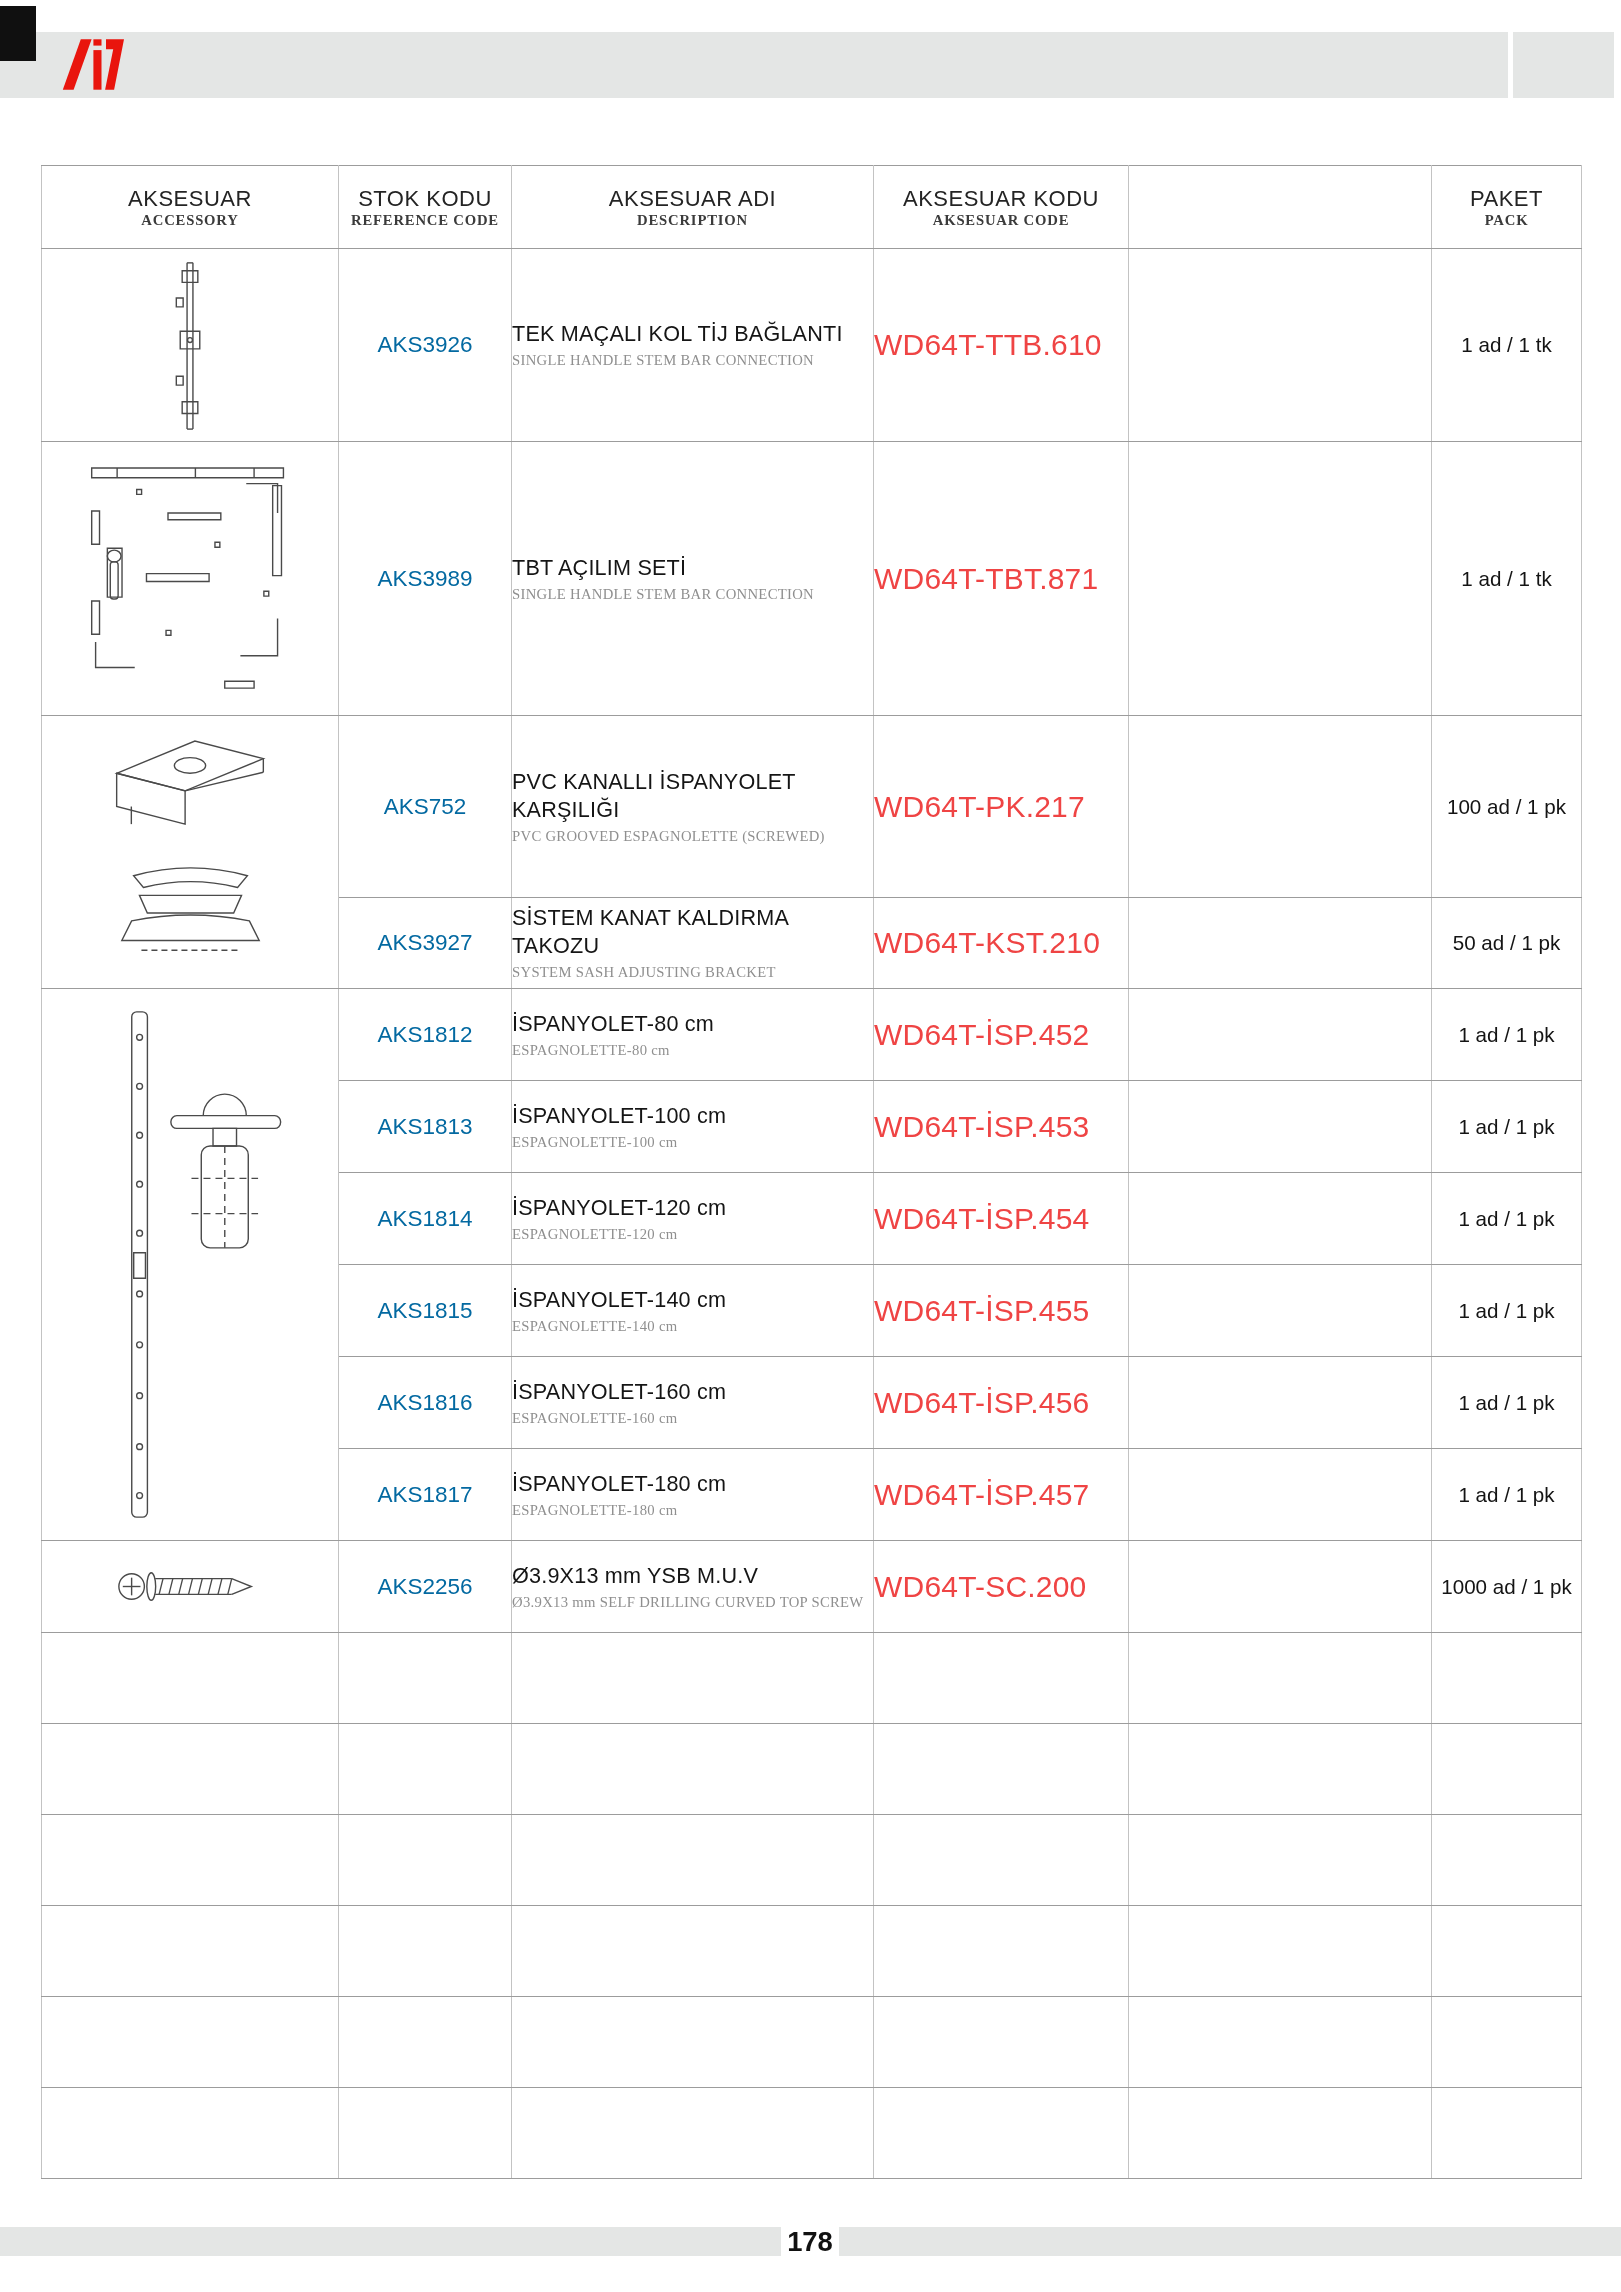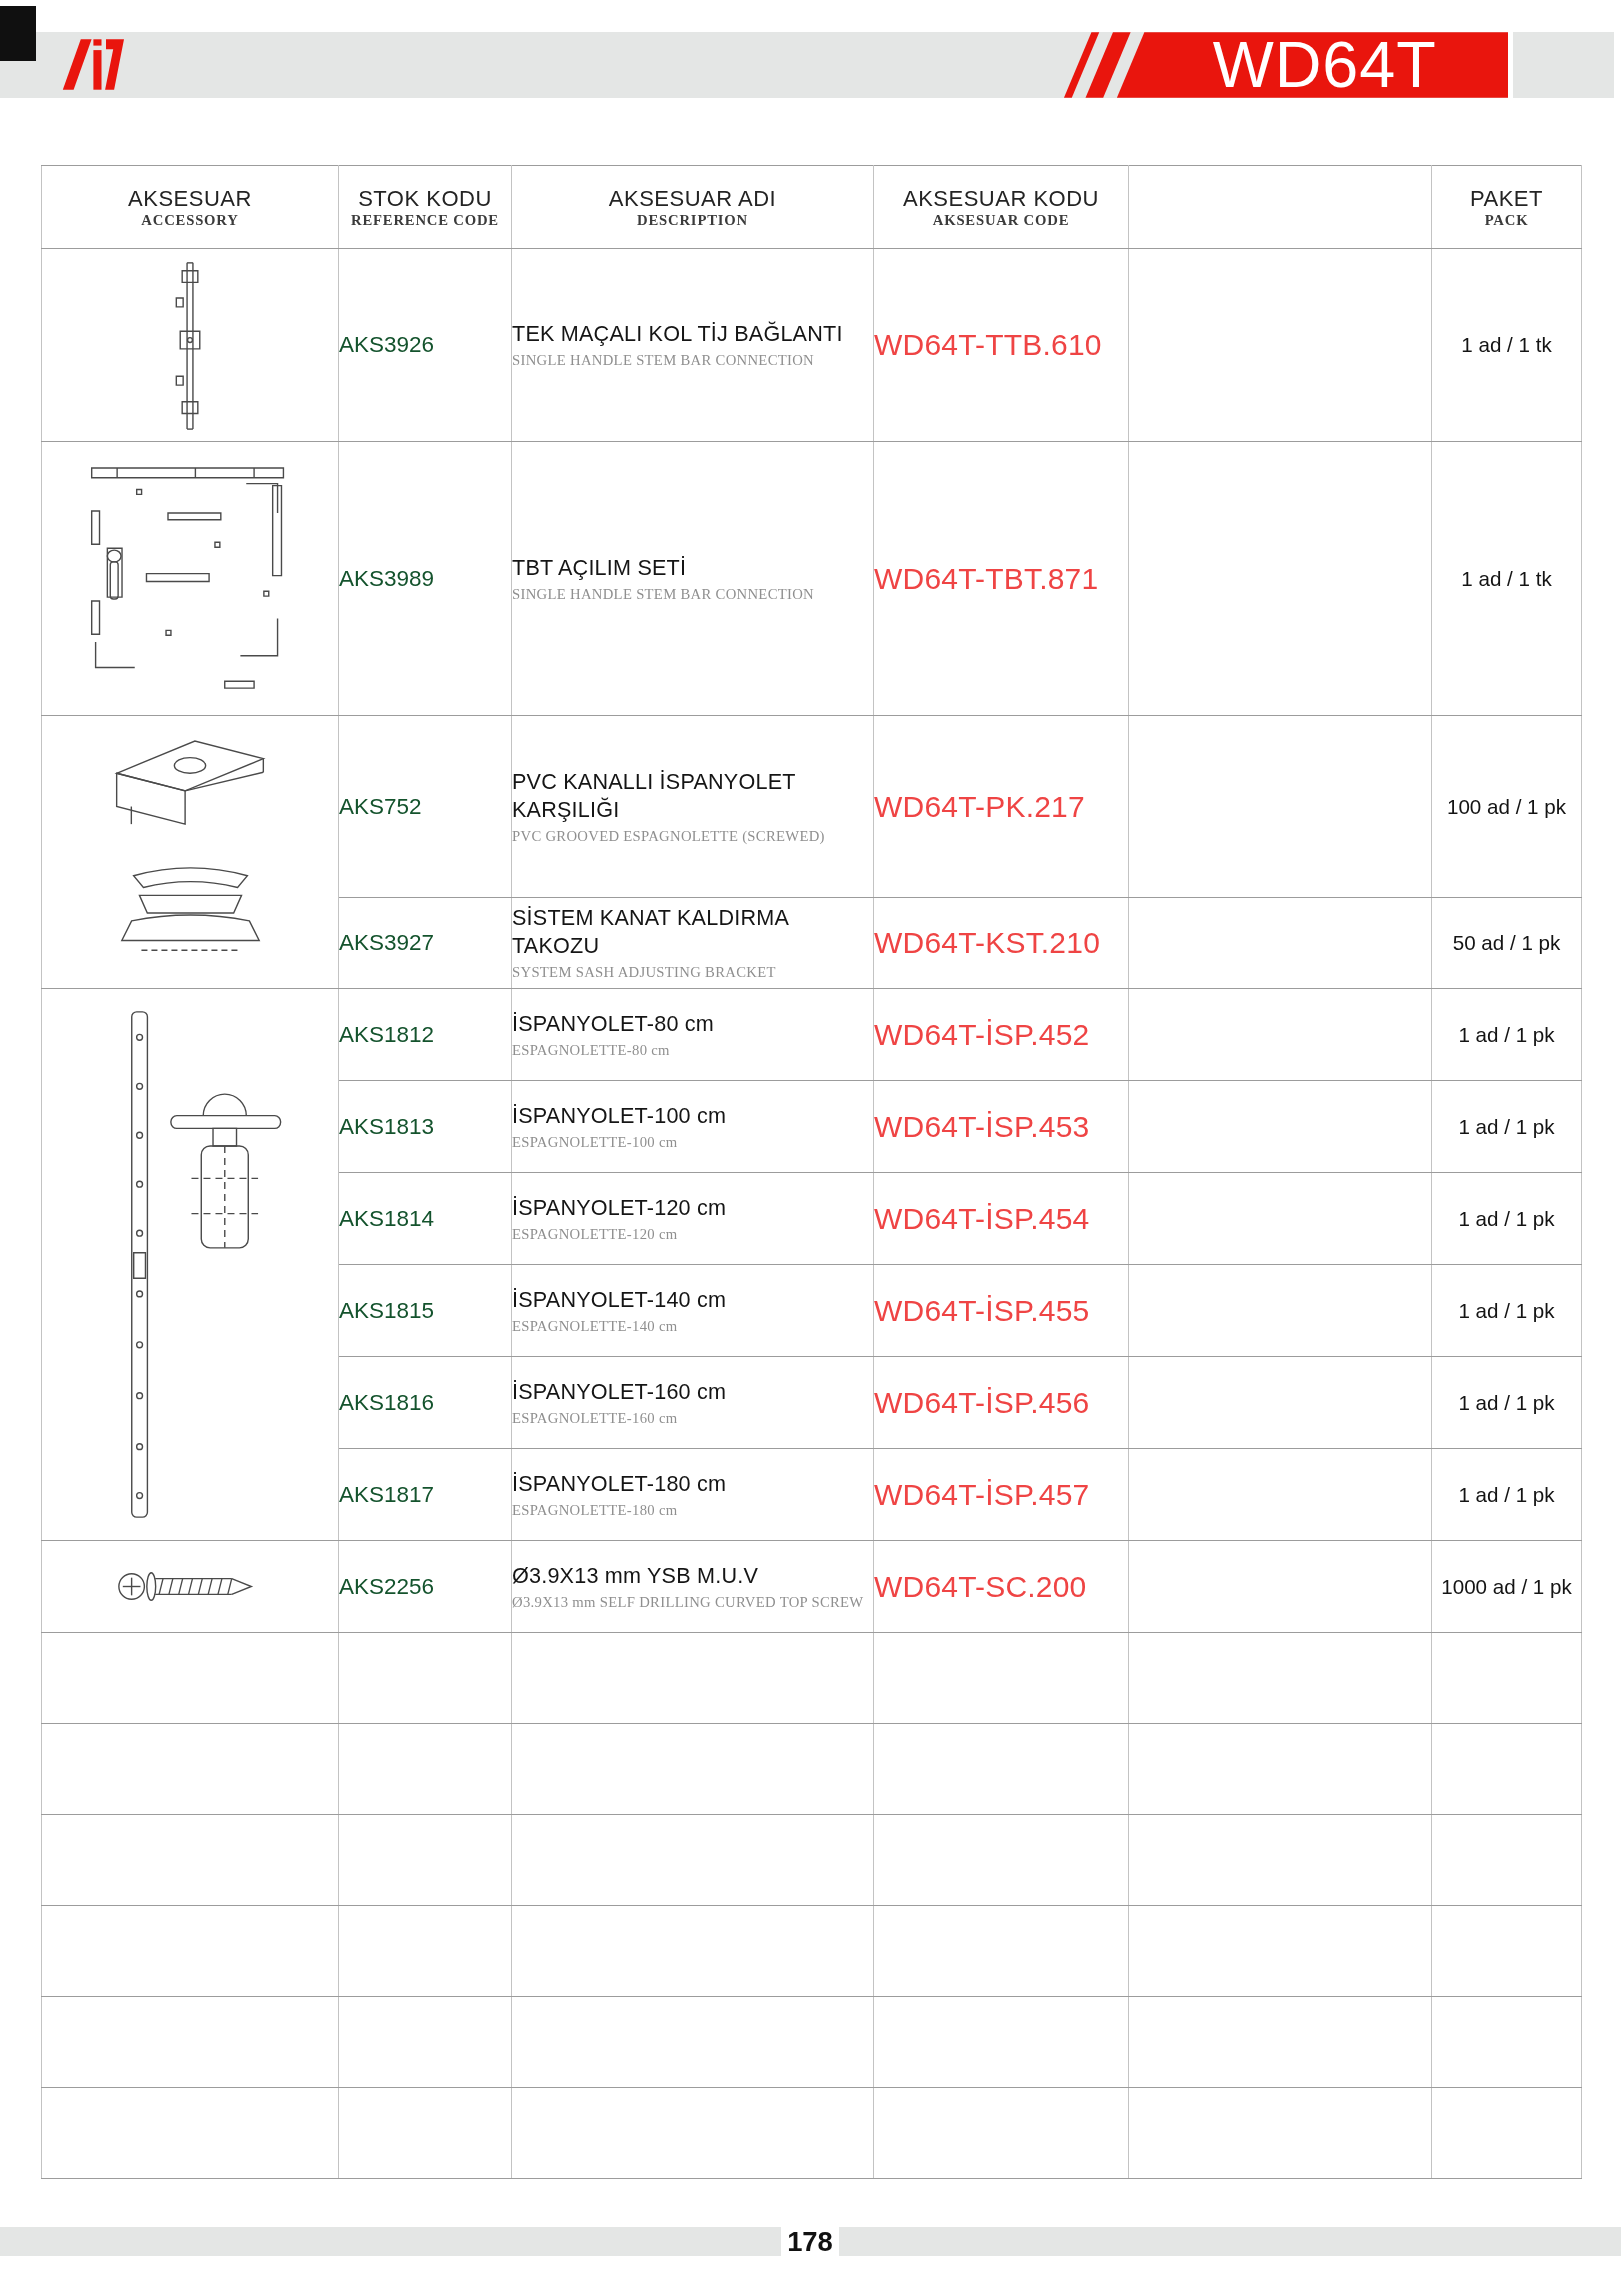--- a/index.html
+++ b/index.html
@@ -22,21 +22,21 @@
   table.acc td,table.acc th{border-top:1px solid #9c9c9c;border-bottom:1px solid #9c9c9c;
             border-left:1px solid #c3c3c3;border-right:1px solid #c3c3c3;
             vertical-align:middle;padding:0;overflow:hidden;}
   tr.h-head{height:83px;}
   tr.h-r1{height:193px;} tr.h-r2{height:274px;} tr.h-r3{height:182px;} tr.h-r4{height:91px;}
   tr.h-isp{height:92px;} tr.h-r11{height:92px;} tr.h-empty{height:91px;}
   .th{text-align:center;}
   .th-title{font-size:22px;font-weight:400;color:#242424;letter-spacing:0.5px;}
   .th-sub{font-family:"Liberation Serif",serif;font-size:14.7px;color:#3b3b3b;letter-spacing:0.8px;margin-top:0;}
   .c-img{text-align:center;vertical-align:middle;}
-  .c-ref{font-size:22.5px;color:#14532d;}
+  .c-ref{text-align:center;font-size:22.5px;color:#0369a1;}
   .c-desc{padding:0 9.8px 0 23.5px;margin-left:12px;}
   .d-title{font-size:21.6px;color:#151515;line-height:1.3;letter-spacing:0.2px;}
   .d-sub{font-family:"Liberation Serif",serif;font-size:14.7px;color:#8f8f8f;letter-spacing:0.3px;margin-top:3.9px;line-height:1.2;}
   .c-code{text-align:left;font-size:30px;color:#ef4444;letter-spacing:0.2px;}
   .c-pack{text-align:center;font-size:20.6px;color:#141414;}
   svg.draw{display:block;margin:0 auto;}
   svg.draw *{vector-effect:non-scaling-stroke;}
 
   
   .footer-bar{position:absolute;left:0;top:2227px;width:1621px;height:29px;background:#e4e6e5;}
@@ -50,28 +50,20 @@
 <div class="page">
 
   <div class="black-tab"></div>
   <div class="top-bar">
     <div class="logo">
       <svg width="63" height="59" viewBox="0 0 70 60">
         <polygon points="22,2 34,2 14,58 2,58" fill="#e9150d"></polygon>
         <polygon points="36,14 45,14 45,58 36,58" fill="#e9150d"></polygon>
         <polygon points="36,2 45,2 45,9 36,9" fill="#e9150d"></polygon>
         <polygon points="50,2 70,2 59,58 49,58 58,13 50,13" fill="#e9150d"></polygon>
-      </svg>
-    </div>
-    <div class="badge">
-      <svg width="446" height="66" viewBox="0 0 455 67">
-        <polygon points="30,0 38,0 10,67 2,67" fill="#e9150d"></polygon>
-        <polygon points="52,0 70,0 42,67 24,67" fill="#e9150d"></polygon>
-        <polygon points="84,0 455,0 455,67 56,67" fill="#e9150d"></polygon>
-        <text x="268" y="56" text-anchor="middle" font-family="Liberation Sans, sans-serif" font-size="66" fill="#ffffff" letter-spacing="1">WD64T</text>
       </svg>
     </div>
     <div class="badge-gap"></div>
   </div>
 
   <table class="acc">
     <colgroup>
       <col style="width:297px">
         <col style="width:173px">
         <col style="width:362px">

